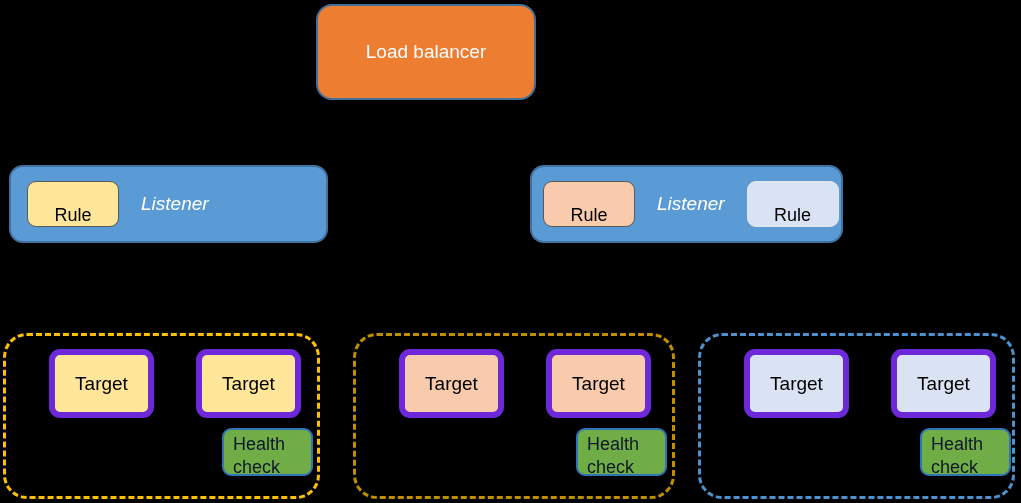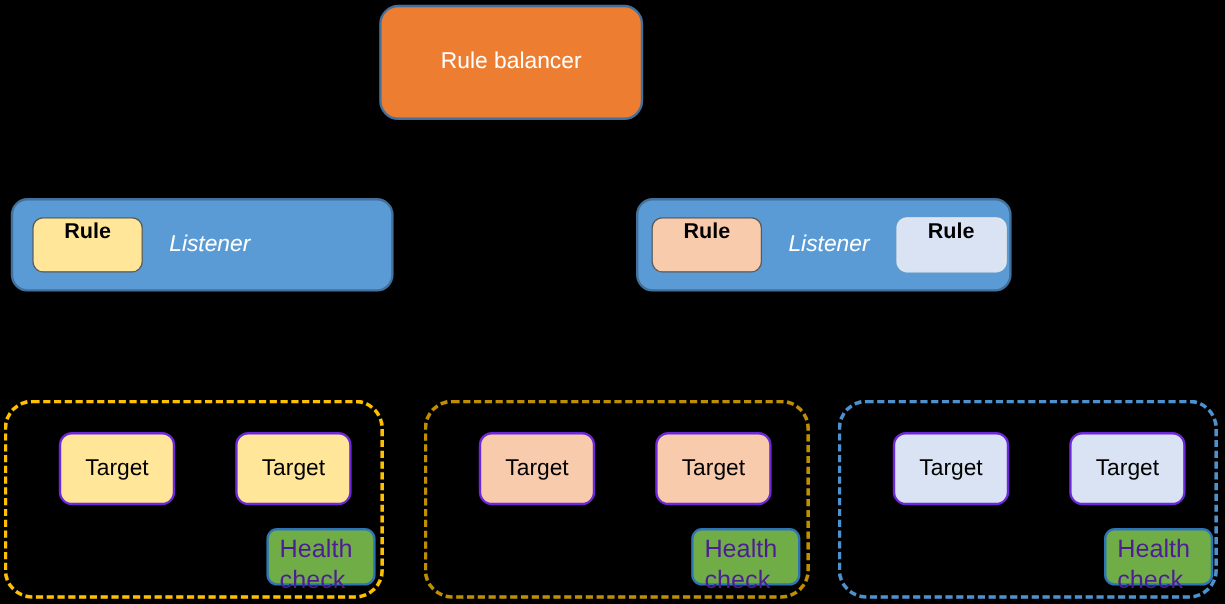--- a/index.html
+++ b/index.html
@@ -39,74 +39,73 @@
     display: flex; align-items: center;
     box-sizing: border-box;
     color: #FFFFFF; font-size: 19px;
   }
   .listener-left  { left: 9px;   width: 319px; padding-left: 16px; }
   .listener-right { left: 530px; width: 313px; padding-left: 11px; }
   .rule {
     width: 90px; height: 44px;
     border-radius: 9px;
     border: 1px solid #595959;
-    display: flex; align-items: flex-start; justify-content: center;
+    display: flex; align-items: flex-end; justify-content: center;
     color: #000000; font-size: 18px;
     flex: none;
-    font-weight: bold;
   }
   .listener-label { margin: 0 22px; font-style: italic; }
 
   
   .tgroup {
     position: absolute;
     top: 333px;
     height: 160px;
     border: 3px dashed #FFC000;
     border-radius: 24px;
     box-sizing: content-box;
   }
   .tgroup-1 { left: 3px;   width: 311px; }
   .tgroup-2 { left: 353px; width: 316px; }
   .tgroup-3 { left: 698px; width: 311px; }
 
   .target {
     position: absolute;
-    top: 24px;
+    top: 13px;
     width: 93px; height: 57px;
-    border: 2px solid #6d28d9;
+    border: 6px solid #6d28d9;
     border-radius: 11px;
     display: flex; align-items: center; justify-content: center;
     color: #000000; font-size: 19px;
   }
   .target-a { left: 43px; }
   .target-b { left: 190px; }
 
   .health {
     position: absolute;
-    top: 104px;
+    top: 92px;
     width: 73px; height: 38px;
     background: #70AD47;
     border: 2px solid #2E75B6;
     border-radius: 9px;
-    color: #4c1d95; font-size: 21px;
+    color: #0f172a; font-size: 18px;
     line-height: 1.25;
     padding: 3px 5px 3px 9px;
   }
   .tgroup-1 .health { left: 216px; }
   .tgroup-2 .health { left: 220px; }
   .tgroup-3 .health { left: 219px; }
 </style>
 </head>
 <body>
 
 <div class="canvas">
 
   <div class="lb" style="background: rgb(237, 125, 49); border-color: rgb(65, 113, 156);">
-    <span>Rule balancer</span>
+    <span>Load balancer</span>
   </div>
 
   <div class="listener listener-left" style="background: rgb(91, 155, 213); border-color: rgb(65, 113, 156);">
     <div class="rule" style="background: rgb(255, 230, 153); border-color: rgb(89, 89, 89);">
       <span>Rule</span>
     </div>
     <span class="listener-label">Listener</span>
   </div>
 
   <div class="listener listener-right" style="background: rgb(91, 155, 213); border-color: rgb(65, 113, 156);">

